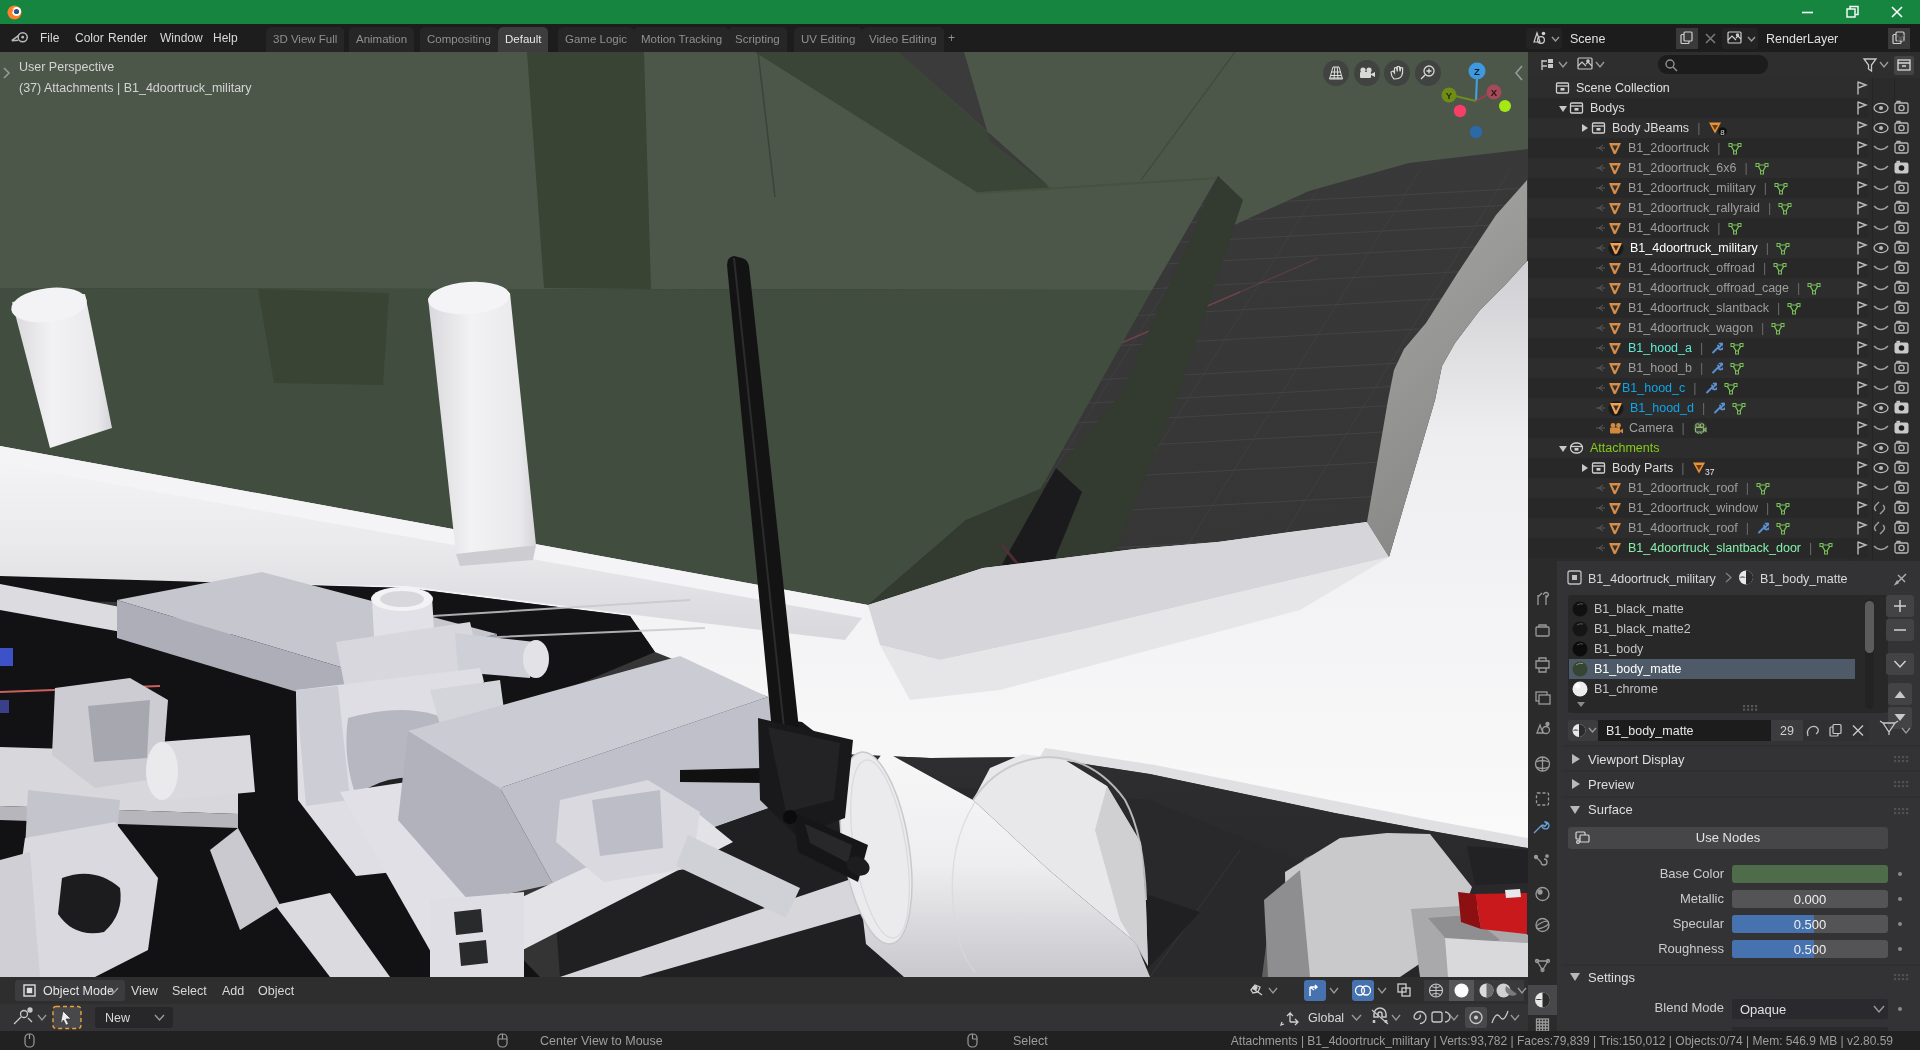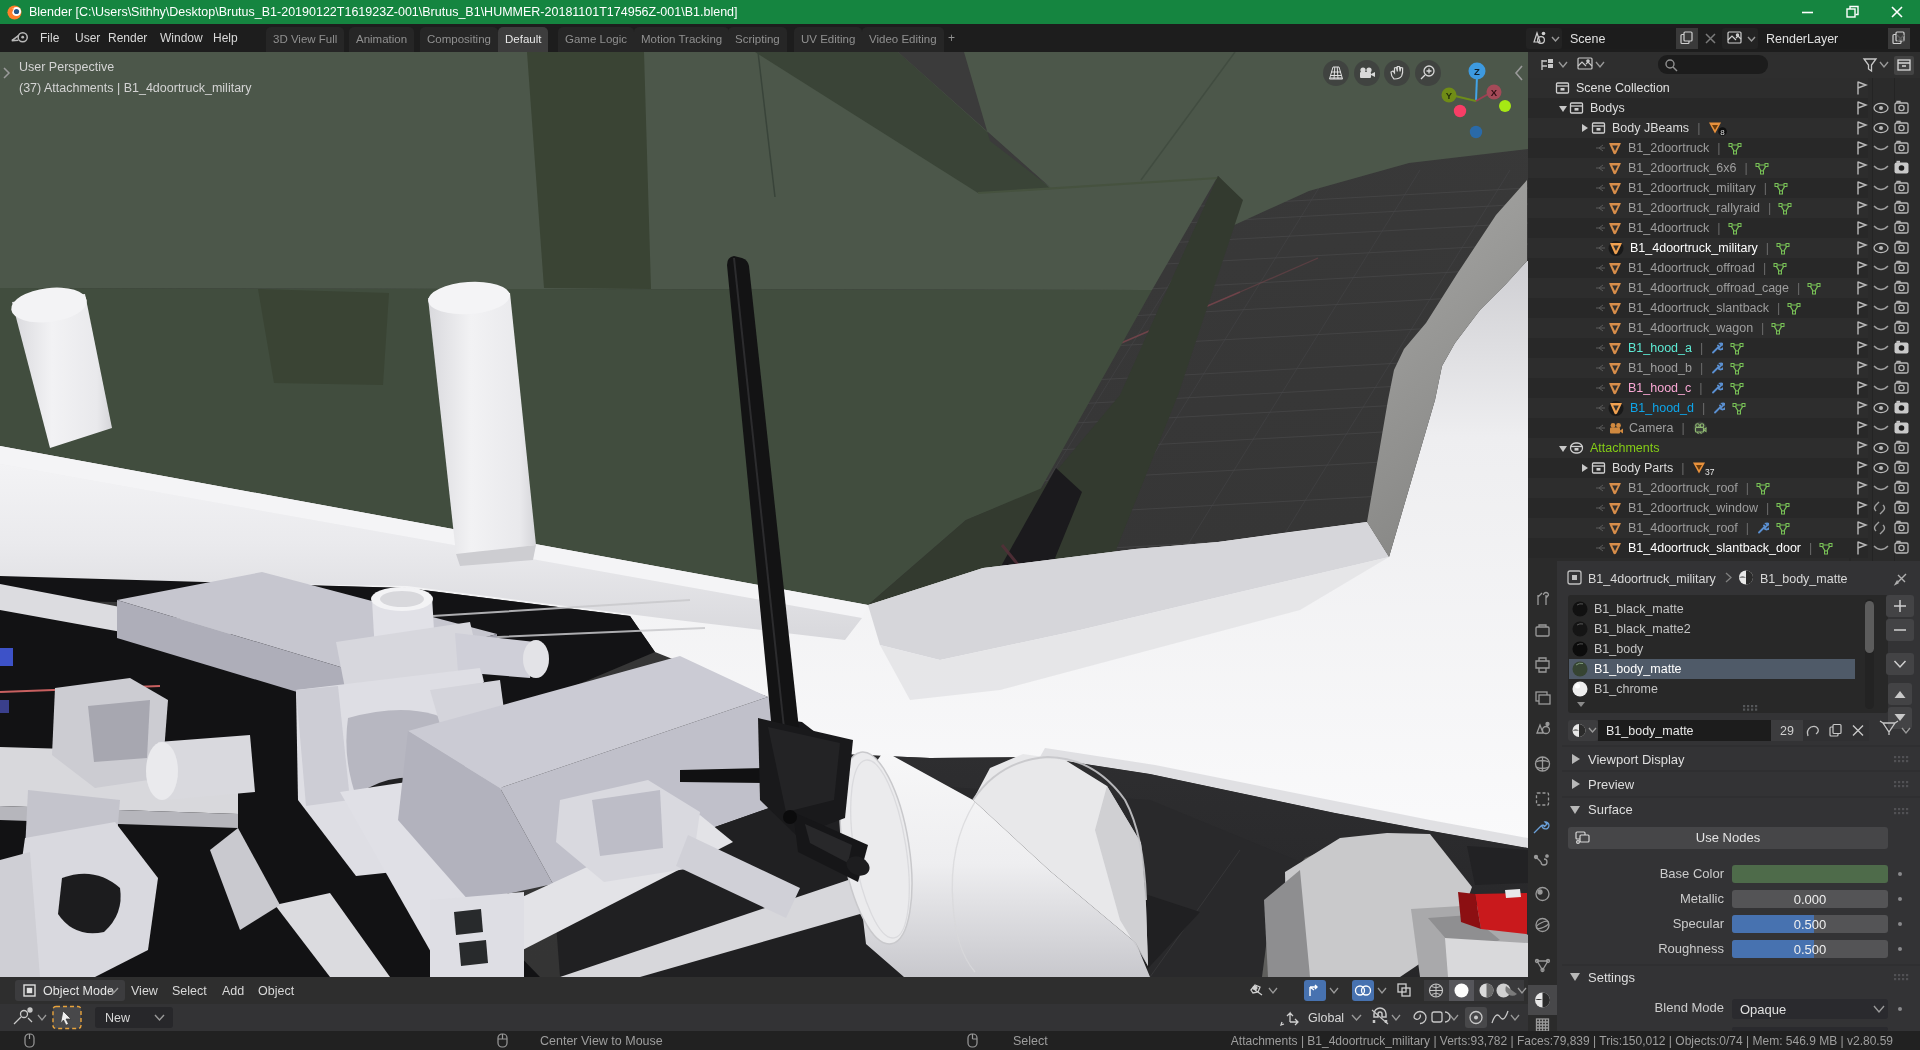--- a/index.html
+++ b/index.html
@@ -34,21 +34,20 @@
 <body>
 <div id="root">
 
 <div id="title" class="abs">
   <svg class="abs" style="left:6px;top:4px" width="17" height="17" viewBox="0 0 17 17">
     <circle cx="8.5" cy="8.5" r="7" fill="#ff7f2a"></circle>
     <circle cx="10.5" cy="7.5" r="4.6" fill="#fff"></circle>
     <circle cx="10.5" cy="7.5" r="2.6" fill="#265787"></circle>
     <path d="M1 9 L8 4 L6 9 Z" fill="#ff7f2a"></path>
   </svg>
-  <span class="txt">Blender [C:\Users\Sithhy\Desktop\Brutus_B1-20190122T161923Z-001\Brutus_B1\HUMMER-20181101T174956Z-001\B1.blend]</span>
   <div class="wbtn" style="right:90px"><svg width="45" height="24">
           <path d="M17 12.5 h11" stroke="#fff" stroke-width="1.6"></path>
         </svg></div>
   <div class="wbtn" style="right:45px"><svg width="45" height="24" fill="none" stroke="#fff" stroke-width="1.4">
           <rect x="17" y="9" width="8" height="8"></rect>
           <path d="M20 9 v-2.5 h8 v8 h-2.5"></path>
         </svg></div>
   <div class="wbtn" style="right:0px"><svg width="45" height="24">
           <path d="M17 7 l10 10 M27 7 l-10 10" stroke="#fff" stroke-width="1.6"></path>
         </svg></div>
@@ -56,21 +55,21 @@
 
 <div id="menubar" class="abs">
   <svg class="abs" style="left:10px;top:4px" width="21" height="21" viewBox="0 0 24 24">
     <g fill="none" stroke="#b8b8b8" stroke-width="1.7">
       <circle cx="14.5" cy="10.5" r="5.2"></circle>
       <circle cx="14.5" cy="10.5" r="1.6" fill="#b8b8b8" stroke="none"></circle>
       <path d="M2 14.5 L10 8.5 M2 14.5 L9.5 14"></path>
     </g>
   </svg>
   <div class="menuitem" style="left:40px">File</div>
-  <div class="menuitem" style="left:75px">User</div>
+  <div class="menuitem" style="left:75px">Color</div>
   <div class="menuitem" style="left:108px">Render</div>
   <div class="menuitem" style="left:160px">Window</div>
   <div class="menuitem" style="left:213px">Help</div>
   <div class="tab" style="left:266px">3D View Full</div>
   <div class="tab" style="left:349px">Animation</div>
   <div class="tab" style="left:420px">Compositing</div>
   <div class="tab active" style="left:498px">Default</div>
   <div class="tab" style="left:558px">Game Logic</div>
   <div class="tab" style="left:634px">Motion Tracking</div>
   <div class="tab" style="left:728px">Scripting</div>
@@ -806,21 +805,21 @@
         </div>
 <div class="orow" style="top:326px;background:#282828">
           <span style="width:68px;flex:none"></span>
           <svg width="12" height="20" viewBox="0 0 12 20" style="flex:none">
             <path d="M0 10 h9 M3 10 l4 -3 M3 10 l4 3" stroke="#5a5a5a" stroke-width="1"></path>
           </svg>
           <svg width="14" height="13" viewBox="0 0 14 13" style="flex:none">
             <path d="M1.2 1.5 Q1 1 1.8 1 L12.2 1 Q13 1 12.8 1.5 L8 11.5 Q7.5 12.3 6.5 12.3 Q6 12.3 5.5 11.5 Z" fill="#d78d4a"></path>
             <path d="M4.2 3.5 h5.6 L7 9 Z" fill="#33302c"></path>
           </svg>
-          <span style="margin-left:6px;color:#f9a8d4">B1_hood_c</span>
+          <span style="color:#0ea5e9">B1_hood_c</span>
           <span style="color:#6a6a6a;margin-left:8px">|</span>
           <svg width="13" height="13" viewBox="0 0 13 13" style="flex:none;margin-left:7px">
             <path d="M3 10.5 L8 5.5 M8 5.5 a3 3 0 1 0 2 -4 l1.6 1.6 -2 2 -1.6 -1.6" fill="none" stroke="#5a8fd0" stroke-width="1.8" stroke-linecap="round"></path>
           </svg>
           <svg width="14" height="13" viewBox="0 0 14 13" style="flex:none;margin-left:7px">
             <path d="M2.5 3 h9 L7 10.5 Z" fill="none" stroke="#79c257" stroke-width="1.2"></path>
             <rect x="1" y="1.5" width="3" height="3" fill="#2c2c2c" stroke="#79c257" stroke-width="1"></rect>
             <rect x="10" y="1.5" width="3" height="3" fill="#2c2c2c" stroke="#79c257" stroke-width="1"></rect>
             <rect x="5.5" y="9" width="3" height="3" fill="#2c2c2c" stroke="#79c257" stroke-width="1"></rect>
           </svg>
@@ -1033,21 +1032,21 @@
         </div>
 <div class="orow" style="top:486px;background:#282828">
           <span style="width:68px;flex:none"></span>
           <svg width="12" height="20" viewBox="0 0 12 20" style="flex:none">
             <path d="M0 10 h9 M3 10 l4 -3 M3 10 l4 3" stroke="#5a5a5a" stroke-width="1"></path>
           </svg>
           <svg width="14" height="13" viewBox="0 0 14 13" style="flex:none">
             <path d="M1.2 1.5 Q1 1 1.8 1 L12.2 1 Q13 1 12.8 1.5 L8 11.5 Q7.5 12.3 6.5 12.3 Q6 12.3 5.5 11.5 Z" fill="#d78d4a"></path>
             <path d="M4.2 3.5 h5.6 L7 9 Z" fill="#33302c"></path>
           </svg>
-          <span style="margin-left:6px;color:#ffffff">B1_4doortruck_slantback_door</span>
+          <span style="margin-left:6px;color:#86efac">B1_4doortruck_slantback_door</span>
           <span style="color:#6a6a6a;margin-left:8px">|</span>
           <svg width="14" height="13" viewBox="0 0 14 13" style="flex:none;margin-left:7px">
             <path d="M2.5 3 h9 L7 10.5 Z" fill="none" stroke="#79c257" stroke-width="1.2"></path>
             <rect x="1" y="1.5" width="3" height="3" fill="#2c2c2c" stroke="#79c257" stroke-width="1"></rect>
             <rect x="10" y="1.5" width="3" height="3" fill="#2c2c2c" stroke="#79c257" stroke-width="1"></rect>
             <rect x="5.5" y="9" width="3" height="3" fill="#2c2c2c" stroke="#79c257" stroke-width="1"></rect>
           </svg>
           <svg class="ricons" width="392" height="20" viewBox="0 0 392 20">
             <path d="M330 3.5 v13 M330 4 l8 3 -8 3" fill="none" stroke="#b8b8b8" stroke-width="1.4"></path>
             <path d="M346 8 q7 7 14 0" fill="none" stroke="#a0a0a0" stroke-width="1.4"></path>

